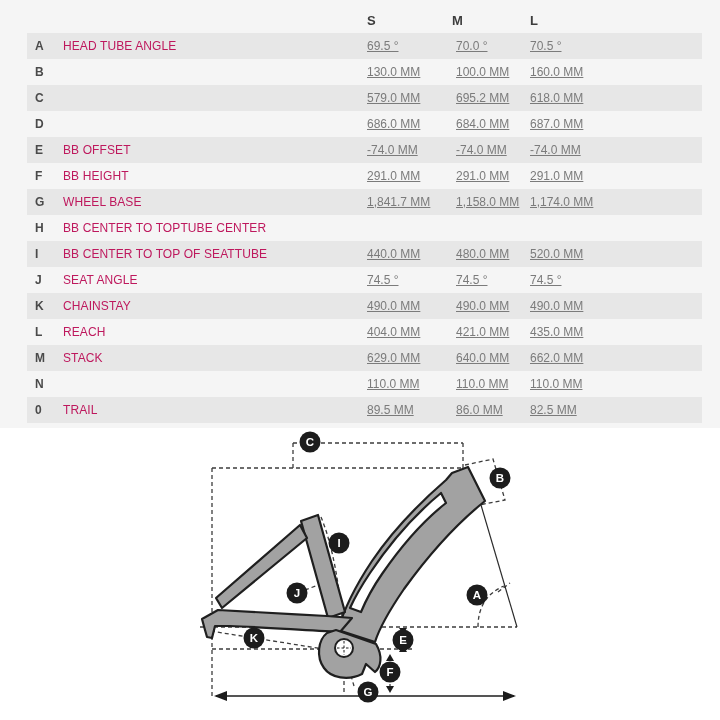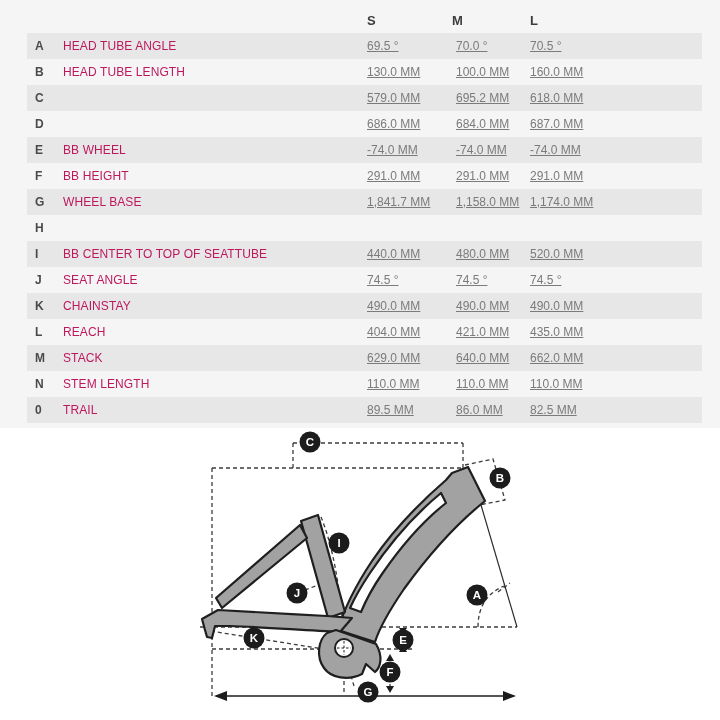--- a/index.html
+++ b/index.html
@@ -47,60 +47,60 @@
   <div class="rows">
       <div class="grow stripe">
         <span class="cell cell-key">A</span>
         <span class="cell cell-label">HEAD TUBE ANGLE</span>
         <span class="cell cell-val val-0">69.5 °</span>
         <span class="cell cell-val val-1">70.0 °</span>
         <span class="cell cell-val val-2">70.5 °</span>
       </div>
       <div class="grow">
         <span class="cell cell-key">B</span>
-        <span class="cell cell-label">HEAD TUBE LENGTH</span>
         <span class="cell cell-val val-0">130.0 MM</span>
         <span class="cell cell-val val-1">100.0 MM</span>
         <span class="cell cell-val val-2">160.0 MM</span>
       </div>
       <div class="grow stripe">
         <span class="cell cell-key">C</span>
         <span class="cell cell-val val-0">579.0 MM</span>
         <span class="cell cell-val val-1">695.2 MM</span>
         <span class="cell cell-val val-2">618.0 MM</span>
       </div>
       <div class="grow">
         <span class="cell cell-key">D</span>
         <span class="cell cell-val val-0">686.0 MM</span>
         <span class="cell cell-val val-1">684.0 MM</span>
         <span class="cell cell-val val-2">687.0 MM</span>
       </div>
       <div class="grow stripe">
         <span class="cell cell-key">E</span>
-        <span class="cell cell-label">BB WHEEL</span>
+        <span class="cell cell-label">BB OFFSET</span>
         <span class="cell cell-val val-0">-74.0 MM</span>
         <span class="cell cell-val val-1">-74.0 MM</span>
         <span class="cell cell-val val-2">-74.0 MM</span>
       </div>
       <div class="grow">
         <span class="cell cell-key">F</span>
         <span class="cell cell-label">BB HEIGHT</span>
         <span class="cell cell-val val-0">291.0 MM</span>
         <span class="cell cell-val val-1">291.0 MM</span>
         <span class="cell cell-val val-2">291.0 MM</span>
       </div>
       <div class="grow stripe">
         <span class="cell cell-key">G</span>
         <span class="cell cell-label">WHEEL BASE</span>
         <span class="cell cell-val val-0">1,841.7 MM</span>
         <span class="cell cell-val val-1">1,158.0 MM</span>
         <span class="cell cell-val val-2">1,174.0 MM</span>
       </div>
       <div class="grow">
         <span class="cell cell-key">H</span>
+        <span class="cell cell-label">BB CENTER TO TOPTUBE CENTER</span>
         <span class="cell cell-val val-0"></span>
         <span class="cell cell-val val-1"></span>
         <span class="cell cell-val val-2"></span>
       </div>
       <div class="grow stripe">
         <span class="cell cell-key">I</span>
         <span class="cell cell-label">BB CENTER TO TOP OF SEATTUBE</span>
         <span class="cell cell-val val-0">440.0 MM</span>
         <span class="cell cell-val val-1">480.0 MM</span>
         <span class="cell cell-val val-2">520.0 MM</span>
@@ -128,21 +128,20 @@
       </div>
       <div class="grow stripe">
         <span class="cell cell-key">M</span>
         <span class="cell cell-label">STACK</span>
         <span class="cell cell-val val-0">629.0 MM</span>
         <span class="cell cell-val val-1">640.0 MM</span>
         <span class="cell cell-val val-2">662.0 MM</span>
       </div>
       <div class="grow">
         <span class="cell cell-key">N</span>
-        <span class="cell cell-label">STEM LENGTH</span>
         <span class="cell cell-val val-0">110.0 MM</span>
         <span class="cell cell-val val-1">110.0 MM</span>
         <span class="cell cell-val val-2">110.0 MM</span>
       </div>
       <div class="grow stripe">
         <span class="cell cell-key">0</span>
         <span class="cell cell-label">TRAIL</span>
         <span class="cell cell-val val-0">89.5 MM</span>
         <span class="cell cell-val val-1">86.0 MM</span>
         <span class="cell cell-val val-2">82.5 MM</span>

